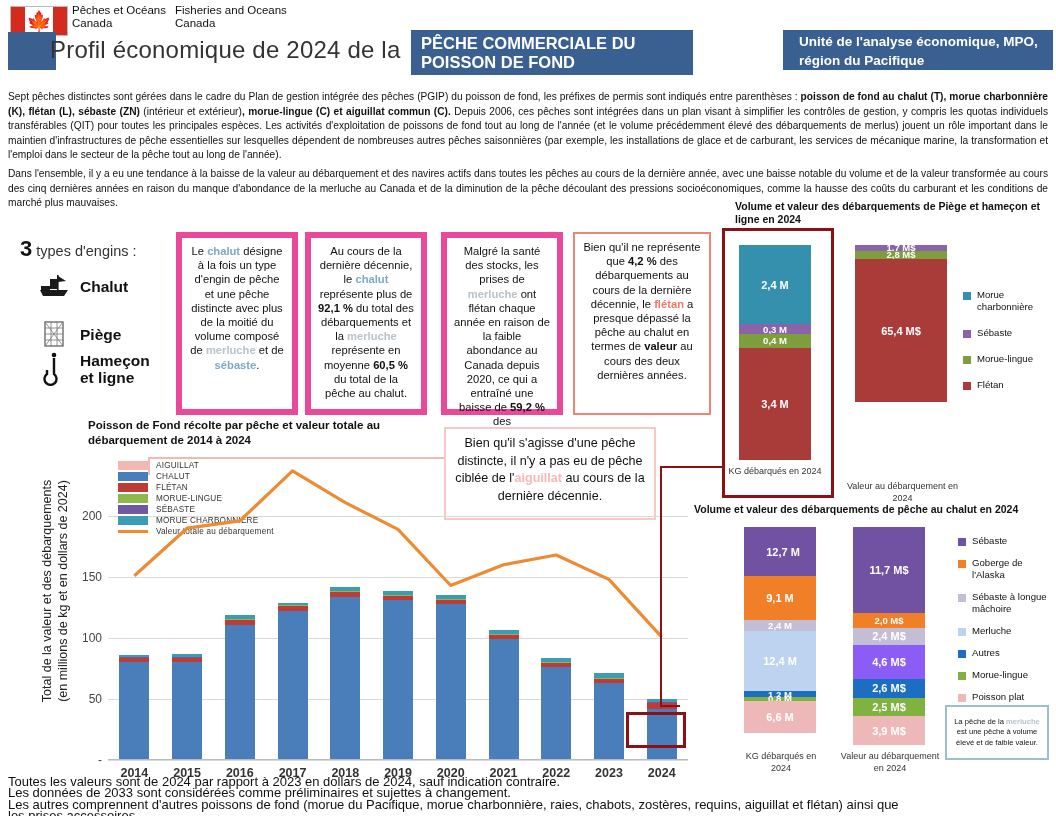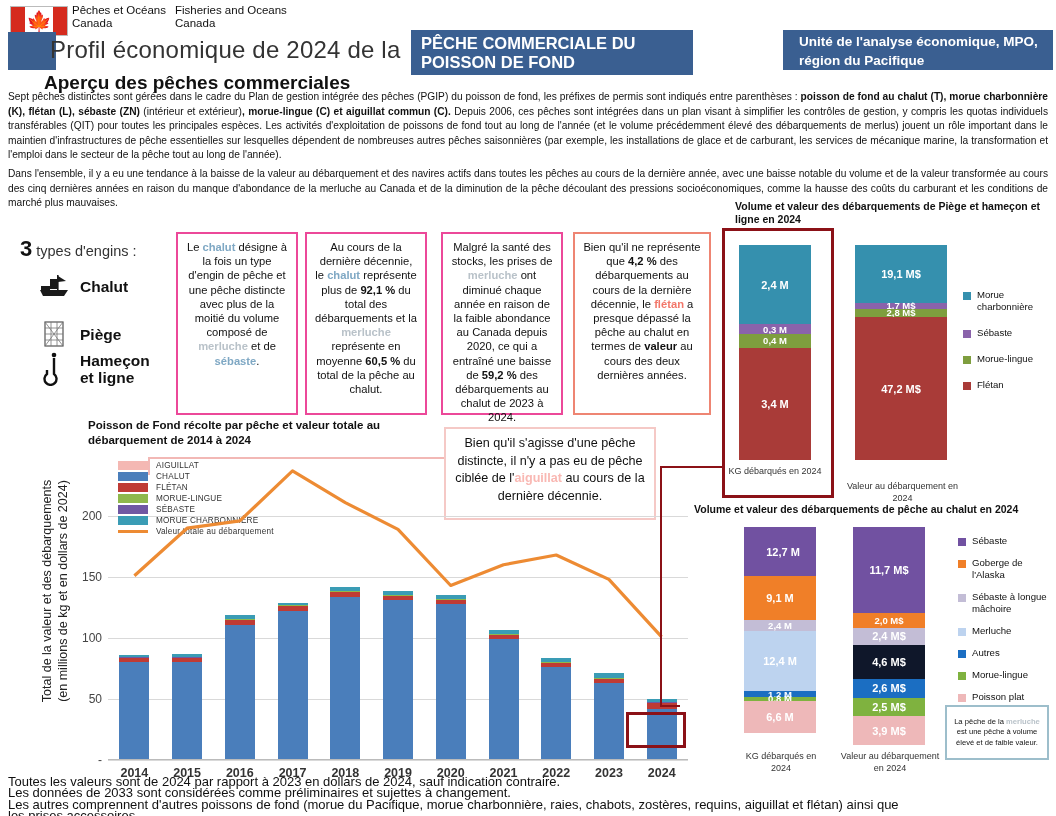--- a/index.html
+++ b/index.html
@@ -41,21 +41,21 @@
   .gear-row{display:flex;align-items:center;gap:8px;}
   #gear-trawl{left:36px;top:270px;}
   #gear-trap{left:36px;top:318px;}
   #gear-hook{left:36px;top:352px;}
   .gear-label{font-size:15.5px;font-weight:bold;color:#111;line-height:17px;}
   .gear-ico{width:36px;height:32px;display:flex;align-items:center;justify-content:center;}
 
   
   .callout{box-sizing:border-box;text-align:center;font-size:11.2px;line-height:14.2px;color:#111;
     padding:6px 7px;background:#fff;}
-  .cb{border:2px solid #ec4899;}
+  .cb{border:6px solid #ec4899;}
   .cr{border:2px solid #ee8573;}
   .cb2{border:2px solid #9dbecb;}
   .hl-blue{color:#7fa8c4;font-weight:bold;}
   .hl-grey{color:#b9c2c9;font-weight:bold;}
   .hl-red{color:#f2776a;font-weight:bold;}
   .bld{font-weight:bold;}
 
   #callout1{left:176px;top:232px;width:122px;height:183px;}
   #callout2{left:305px;top:232px;width:122px;height:183px;}
   #callout3{left:441px;top:232px;width:122px;height:183px;}
@@ -119,21 +119,20 @@
   <div class="abs" id="wordmark-fr" style="white-space:pre-line">Pêches et Océans
 Canada</div>
   <div class="abs" id="wordmark-en" style="white-space:pre-line">Fisheries and Oceans
 Canada</div>
 
   <div class="abs" id="blue-block"></div>
   <div class="abs" id="main-title">Profil économique de 2024 de la</div>
   <div class="abs" id="title-banner">PÊCHE COMMERCIALE DU POISSON DE FOND</div>
   <div class="abs" id="unit-banner">Unité de l'analyse économique, MPO, région du Pacifique</div>
 
-  <div class="abs" id="overview-heading">Aperçu des pêches commerciales</div>
 
   <div class="abs para" id="para1">
     <span>Sept pêches distinctes sont gérées dans le cadre du Plan de gestion intégrée des pêches (PGIP) du poisson de fond, les préfixes de permis sont indiqués entre parenthèses : </span><b>poisson de fond au chalut (T), morue charbonnière (K), flétan (L), sébaste (ZN) </b><span>(intérieur et extérieur)</span><b>, morue-lingue (C) et aiguillat commun (C).</b><span> Depuis 2006, ces pêches sont intégrées dans un plan visant à simplifier les contrôles de gestion, y compris les quotas individuels transférables (QIT) pour toutes les principales espèces. Les activités d'exploitation de poissons de fond tout au long de l'année (et le volume précédemment élevé des débarquements de merlus) jouent un rôle important dans le maintien d'infrastructures de pêche essentielles sur lesquelles dépendent de nombreuses autres pêches saisonnières (par exemple, les installations de glace et de carburant, les services de mécanique marine, la transformation et l'emploi dans le secteur de la pêche tout au long de l'année).</span>
   </div>
   <div class="abs para" id="para2">Dans l'ensemble, il y a eu une tendance à la baisse de la valeur au débarquement et des navires actifs dans toutes les pêches au cours de la dernière année, avec une baisse notable du volume et de la valeur transformée au cours des cinq dernières années en raison du manque d'abondance de la merluche au Canada et de la diminution de la pêche découlant des pressions socioéconomiques, comme la hausse des coûts du carburant et les conditions de marché plus mauvaises.</div>
 
   <div class="abs" id="gear-head">
     <span class="num">3</span><span> types d'engins :</span>
   </div>
 
@@ -172,21 +171,21 @@
 
   <div class="abs callout cb" id="callout1">
     <span>Le </span><span class="hl-blue">chalut</span><span> désigne à la fois un type d'engin de pêche et une pêche distincte avec plus de la moitié du volume composé de </span><span class="hl-grey">merluche</span><span> et de </span><span class="hl-blue">sébaste</span><span>.</span>
   </div>
 
   <div class="abs callout cb" id="callout2">
     <span>Au cours de la dernière décennie, le </span><span class="hl-blue">chalut</span><span> représente plus de </span><span class="bld">92,1 %</span><span> du total des débarquements et la </span><span class="hl-grey">merluche</span><span> représente en moyenne </span><span class="bld">60,5 %</span><span> du total de la pêche au chalut.</span>
   </div>
 
   <div class="abs callout cb" id="callout3">
-    <span>Malgré la santé des stocks, les prises de </span><span class="hl-grey">merluche</span><span> ont diminué chaque année en raison de la faible abondance au Canada depuis 2020, ce qui a entraîné une baisse de </span><span class="bld">59,2 %</span><span> des débarquements au chalut de 2023 à 2024.</span>
+    <span>Malgré la santé des stocks, les prises de </span><span class="hl-grey">merluche</span><span> ont flétan chaque année en raison de la faible abondance au Canada depuis 2020, ce qui a entraîné une baisse de </span><span class="bld">59,2 %</span><span> des débarquements au chalut de 2023 à 2024.</span>
   </div>
 
   <div class="abs callout cr" id="callout4">
     <span>Bien qu'il ne représente que </span><span class="bld">4,2 %</span><span> des débarquements au cours de la dernière décennie, le </span><span class="hl-red">flétan</span><span> a presque dépassé la pêche au chalut en termes de </span><span class="bld">valeur</span><span> au cours des deux dernières années.</span>
   </div>
 
   <div class="abs callout" id="callout5" style="border:2px solid #f5c9c6;">
     <span>Bien qu'il s'agisse d'une pêche distincte, il n'y a pas eu de pêche ciblée de l'</span><span class="hl-red" style="color:#f9b8b3">aiguillat</span><span> au cours de la dernière décennie.</span>
   </div>
 
@@ -374,24 +373,23 @@
 
   <div class="stack" id="th-bar-0" style="left: 739px; top: 245px; width: 72px; height: 215px; margin-top: 0px;">
       <div class="sseg" style="height: 79.3846px; background: rgb(53, 144, 174);">2,4 M</div>
       <div class="sseg small" style="height: 9.92308px; background: rgb(138, 99, 171);">0,3 M</div>
       <div class="sseg small" style="height: 13.2308px; background: rgb(126, 158, 62);">0,4 M</div>
       <div class="sseg" style="height: 112.462px; background: rgb(169, 59, 56);">3,4 M</div>
     </div>
   <div class="scap" id="th-cap-0" style="left:722px;top:465px;width:106px;">KG débarqués en 2024</div>
 
   <div class="stack" id="th-bar-1" style="left: 855px; top: 245px; width: 92px; height: 215px; margin-top: 0px;">
-      <div class="sseg" style="height: 57.838px; background: rgb(53, 144, 174);">19,1 M$</div>
       <div class="sseg small" style="height: 5.75352px; background: rgb(138, 99, 171);">1,7 M$</div>
       <div class="sseg small" style="height: 8.47887px; background: rgb(126, 158, 62);">2,8 M$</div>
-      <div class="sseg" style="height: 142.93px; background: rgb(169, 59, 56);">47,2 M$</div>
+      <div class="sseg" style="height: 142.93px; background: rgb(169, 59, 56);">65,4 M$</div>
     </div>
   <div class="scap" id="th-cap-1" style="left:845px;top:480px;width:115px;">Valeur au débarquement en 2024</div>
 
   <div class="abs" id="th-legend" style="left:963px;top:289px;width:94px;">
       <div class="slg-row" style="margin-bottom: 14px;">
         <span class="slg-sw" style="background: rgb(53, 144, 174);"></span>
         <span class="slg-tx">Morue charbonnière</span>
       </div>
       <div class="slg-row" style="margin-bottom: 14px;">
         <span class="slg-sw" style="background: rgb(138, 99, 171);"></span>
@@ -417,21 +415,21 @@
       <div class="sseg small" style="height: 5.78761px; background: rgb(27, 110, 194);">1,2 M</div>
       <div class="sseg small" style="height: 3.85841px; background: rgb(127, 178, 63);">0,8 M</div>
       <div class="sseg" style="height: 31.8319px; background: rgb(238, 184, 185); text-align: right;">6,6 M</div>
     </div>
   <div class="scap" id="tw-cap-0" style="left:735px;top:750px;width:92px;">KG débarqués en 2024</div>
 
   <div class="stack" id="tw-bar-1" style="left: 853px; top: 527px; width: 72px; height: 218px; margin-top: 0px;">
       <div class="sseg" style="height: 85.8788px; background: rgb(113, 81, 161);">11,7 M$</div>
       <div class="sseg small" style="height: 14.6801px; background: rgb(240, 127, 40);">2,0 M$</div>
       <div class="sseg" style="height: 17.6162px; background: rgb(195, 189, 214);">2,4 M$</div>
-      <div class="sseg" style="height: 33.7643px; background: #0f172a;">4,6 M$</div>
+      <div class="sseg" style="height: 33.7643px; background: #8b5cf6;">4,6 M$</div>
       <div class="sseg" style="height: 19.0842px; background: rgb(27, 110, 194);">2,6 M$</div>
       <div class="sseg" style="height: 18.3502px; background: rgb(127, 178, 63);">2,5 M$</div>
       <div class="sseg" style="height: 28.6263px; background: rgb(238, 184, 185);">3,9 M$</div>
     </div>
   <div class="scap" id="tw-cap-1" style="left:838px;top:750px;width:104px;">Valeur au débarquement en 2024</div>
 
   <div class="abs" id="tw-legend" style="left:958px;top:535px;width:98px;">
       <div class="slg-row" style="margin-bottom: 10px;">
         <span class="slg-sw" style="background: rgb(113, 81, 161);"></span>
         <span class="slg-tx">Sébaste</span>

